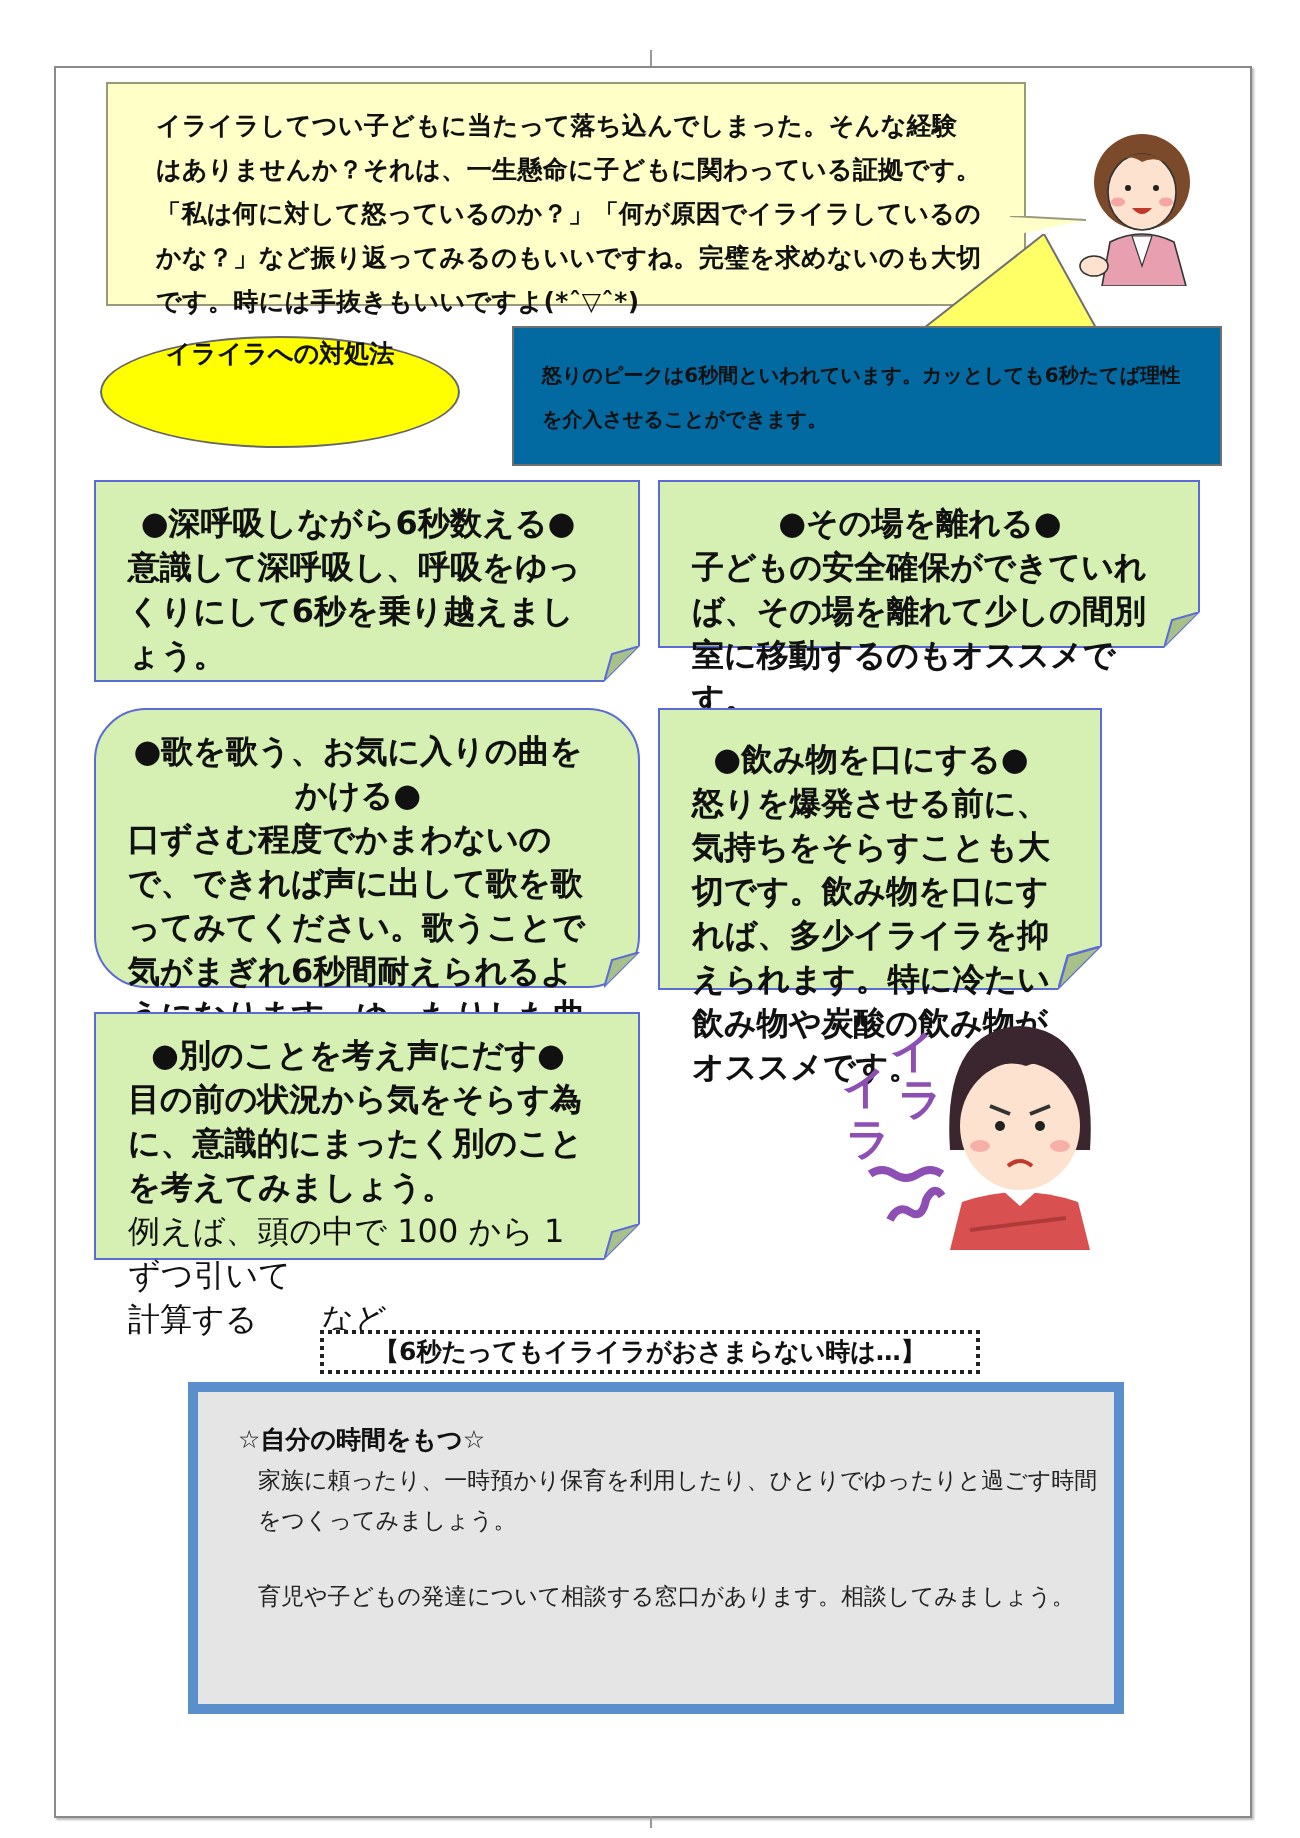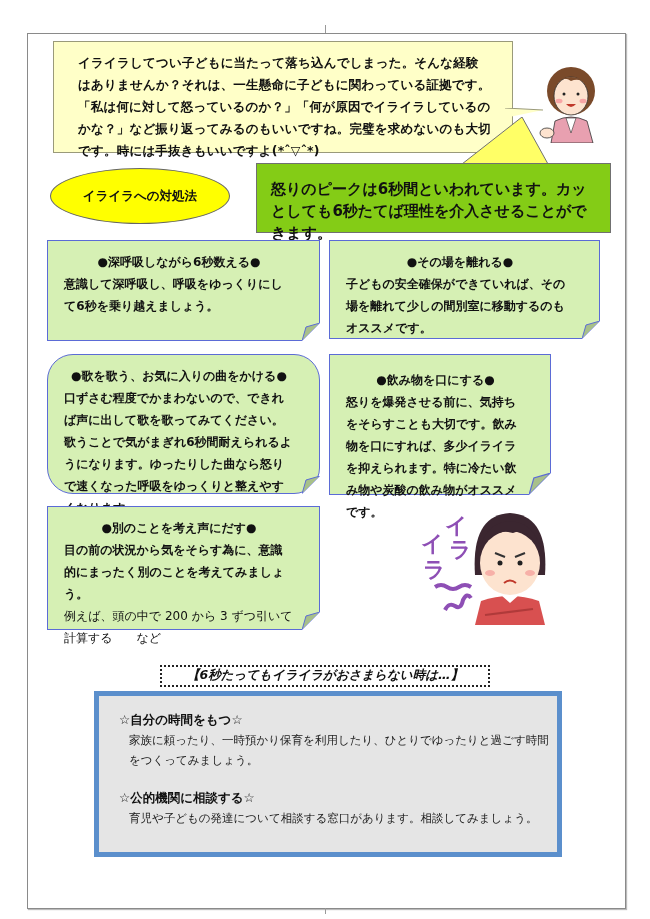--- a/index.html
+++ b/index.html
@@ -10,42 +10,42 @@
     .tick-top { position:absolute; left:325px; top:25px; width:1px; height:8px; background:#999; }
     .tick-bot { position:absolute; left:325px; top:908px; width:1px; height:6px; background:#999; }
 
     .intro-bubble { position:absolute; left:53px; top:41px; width:460px; height:112px;
       background:#ffffc8; border:1px solid #9a9a7a; box-sizing:border-box;
       padding:10px 21px 0 24px; font-size:12.5px; font-weight:bold; line-height:22px; letter-spacing:0.2px; }
     .intro-bubble p { margin:0; }
     .intro-tail { position:absolute; left:505px; top:108px; width:60px; height:50px; }
 
     .peak-bubble { position:absolute; left:256px; top:163px; width:355px; height:70px;
-      background:#84cc16; border:1px solid #707070; box-sizing:border-box;
-      padding:14px 14px 0 14px; font-size:15px; font-weight:bold; line-height:22px; }
+      background:#0369a1; border:1px solid #707070; box-sizing:border-box;
+      padding:14px 14px 0 14px; font-size:10px; font-weight:bold; line-height:22px; }
     .peak-tail { position:absolute; left:462px; top:117px; width:92px; height:48px; }
 
     .title-ellipse { position:absolute; left:50px; top:168px; width:180px; height:56px;
       border-radius:50%; background:#ffff00; border:1px solid #666;
-      display:flex; align-items:center; justify-content:center; box-sizing:border-box;
+      display:flex; align-items:flex-start; justify-content:center; box-sizing:border-box;
       font-size:12.5px; font-weight:bold; }
 
     .avatar { position:absolute; left:535px; top:63px; width:70px; height:80px; }
 
     .note { position:absolute; background:#d6f0b4; border:1px solid #5b6bd6; box-sizing:border-box;
-      padding:10px 25px 0 16px; font-size:12px; font-weight:bold; line-height:22px; }
+      padding:10px 25px 0 16px; font-size:16px; font-weight:bold; line-height:22px; }
     .note .note-title { text-align:center; }
     .note .fold { position:absolute; right:-1px; bottom:-1px; width:18px; height:18px; }
     .note p { margin:0; }
 
     .angry-girl { position:absolute; left:415px; top:505px; width:160px; height:120px; }
 
     .section-label { position:absolute; left:160px; top:665px; width:330px; height:22px;
-      border:2px dotted #222; box-sizing:border-box; display:flex; align-items:flex-start; justify-content:center;
-      font-size:12.5px; font-weight:bold; background:#fff; z-index:2;font-style:italic; }
+      border:2px dotted #222; box-sizing:border-box; display:flex; align-items:center; justify-content:center;
+      font-size:12.5px; font-weight:bold; background:#fff; z-index:2; }
     .tips-box { position:absolute; left:94px; top:691px; width:468px; height:166px;
       border:5px solid #5b8fcc; box-sizing:border-box; background:#e5e5e5; padding:14px 0 0 20px; }
     .tip-heading { font-size:12.5px; font-weight:bold; line-height:20px; }
     .tip-body { font-size:11.5px; line-height:20px; padding-left:10px; color:#222; }
     .tip-gap { height:18px; }
   </style>
 </head>
 <body>
 
 <div class="tick-top"></div>
@@ -87,21 +87,21 @@
 
 <div class="note" style="left:47px; top:240px; width:273px; height:101px;">
   <p class="note-title">●深呼吸しながら6秒数える●</p>
   <p>意識して深呼吸し、呼吸をゆっくりにして6秒を乗り越えましょう。</p>
   <svg class="fold" viewBox="0 0 18 18">
       <polygon points="18,0 0,18 4,4" fill="#a8c08a" stroke="#5b6bd6" stroke-width="1"></polygon>
       <polygon points="18,0 18,18 0,18" fill="#fff"></polygon>
     </svg>
 </div>
 
-<div class="note" style="left:329px; top:240px; width:271px; height:99px;">
+<div class="note" style="left:329px; top:240px; width:271px; height:84px;">
   <p class="note-title">●その場を離れる●</p>
   <p>子どもの安全確保ができていれば、その場を離れて少しの間別室に移動するのもオススメです。</p>
   <svg class="fold" viewBox="0 0 18 18">
       <polygon points="18,0 0,18 4,4" fill="#a8c08a" stroke="#5b6bd6" stroke-width="1"></polygon>
       <polygon points="18,0 18,18 0,18" fill="#fff"></polygon>
     </svg>
 </div>
 
 <div class="note" style="left:47px; top:354px; width:273px; height:140px;border-radius:26px;">
   <p class="note-title">●歌を歌う、お気に入りの曲をかける●</p>
@@ -117,21 +117,21 @@
   <p>怒りを爆発させる前に、気持ちをそらすことも大切です。飲み物を口にすれば、多少イライラを抑えられます。特に冷たい飲み物や炭酸の飲み物がオススメです。</p>
   <svg class="fold" viewBox="0 0 18 18" style="width:22px;height:22px">
       <polygon points="18,0 0,18 4,4" fill="#a8c08a" stroke="#5b6bd6" stroke-width="1"></polygon>
       <polygon points="18,0 18,18 0,18" fill="#fff"></polygon>
     </svg>
 </div>
 
 <div class="note" style="left:47px; top:506px; width:273px; height:124px;">
   <p class="note-title">●別のことを考え声にだす●</p>
   <p>目の前の状況から気をそらす為に、意識的にまったく別のことを考えてみましょう。</p>
-  <p style="font-weight:normal">例えば、頭の中で 200 から 3 ずつ引いて</p>
+  <p style="font-weight:normal">例えば、頭の中で 100 から 1 ずつ引いて</p>
   <p style="font-weight:normal">計算する　　など</p>
   <svg class="fold" viewBox="0 0 18 18">
       <polygon points="18,0 0,18 4,4" fill="#a8c08a" stroke="#5b6bd6" stroke-width="1"></polygon>
       <polygon points="18,0 18,18 0,18" fill="#fff"></polygon>
     </svg>
 </div>
 
 <svg class="angry-girl" viewBox="0 0 160 120">
   <text x="30" y="28" font-size="22" font-weight="bold" fill="#8e4fb5">イ</text>
   <text x="34" y="52" font-size="22" font-weight="bold" fill="#8e4fb5">ラ</text>
@@ -155,15 +155,14 @@
 </svg>
 
 <div class="section-label">
   <span>【6秒たってもイライラがおさまらない時は…】</span>
 </div>
 
 <div class="tips-box">
   <div class="tip-heading">☆自分の時間をもつ☆</div>
   <div class="tip-body">家族に頼ったり、一時預かり保育を利用したり、ひとりでゆったりと過ごす時間をつくってみましょう。</div>
   <div class="tip-gap"></div>
-  <div class="tip-heading">☆公的機関に相談する☆</div>
   <div class="tip-body">育児や子どもの発達について相談する窓口があります。相談してみましょう。</div>
 </div>
 
 </body></html>

